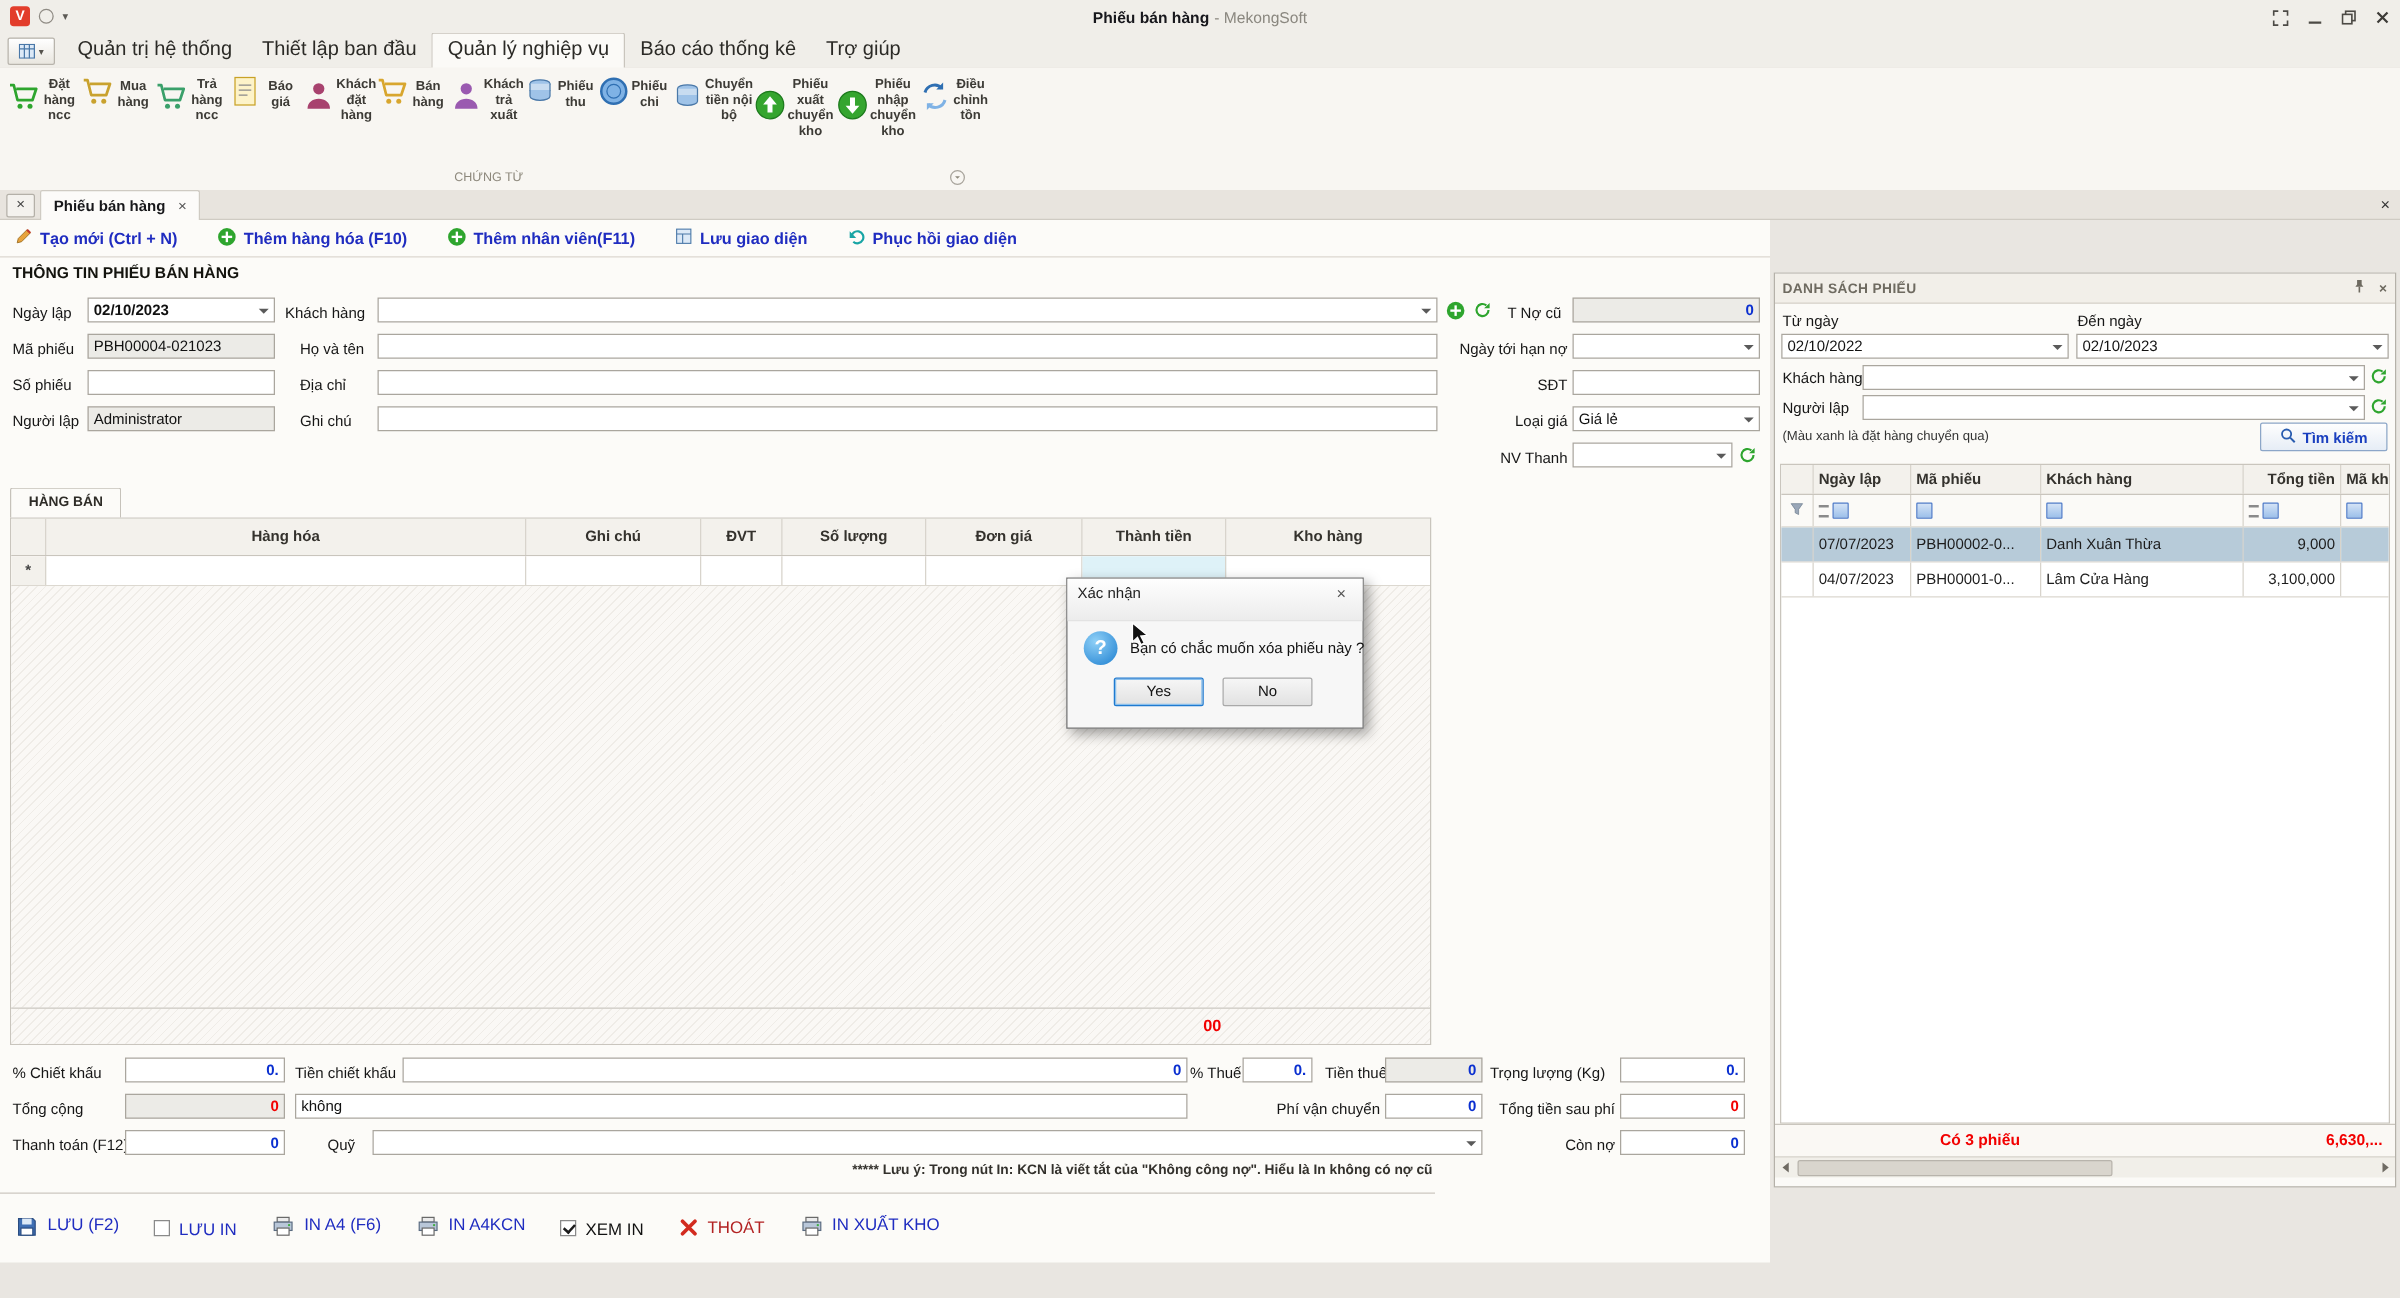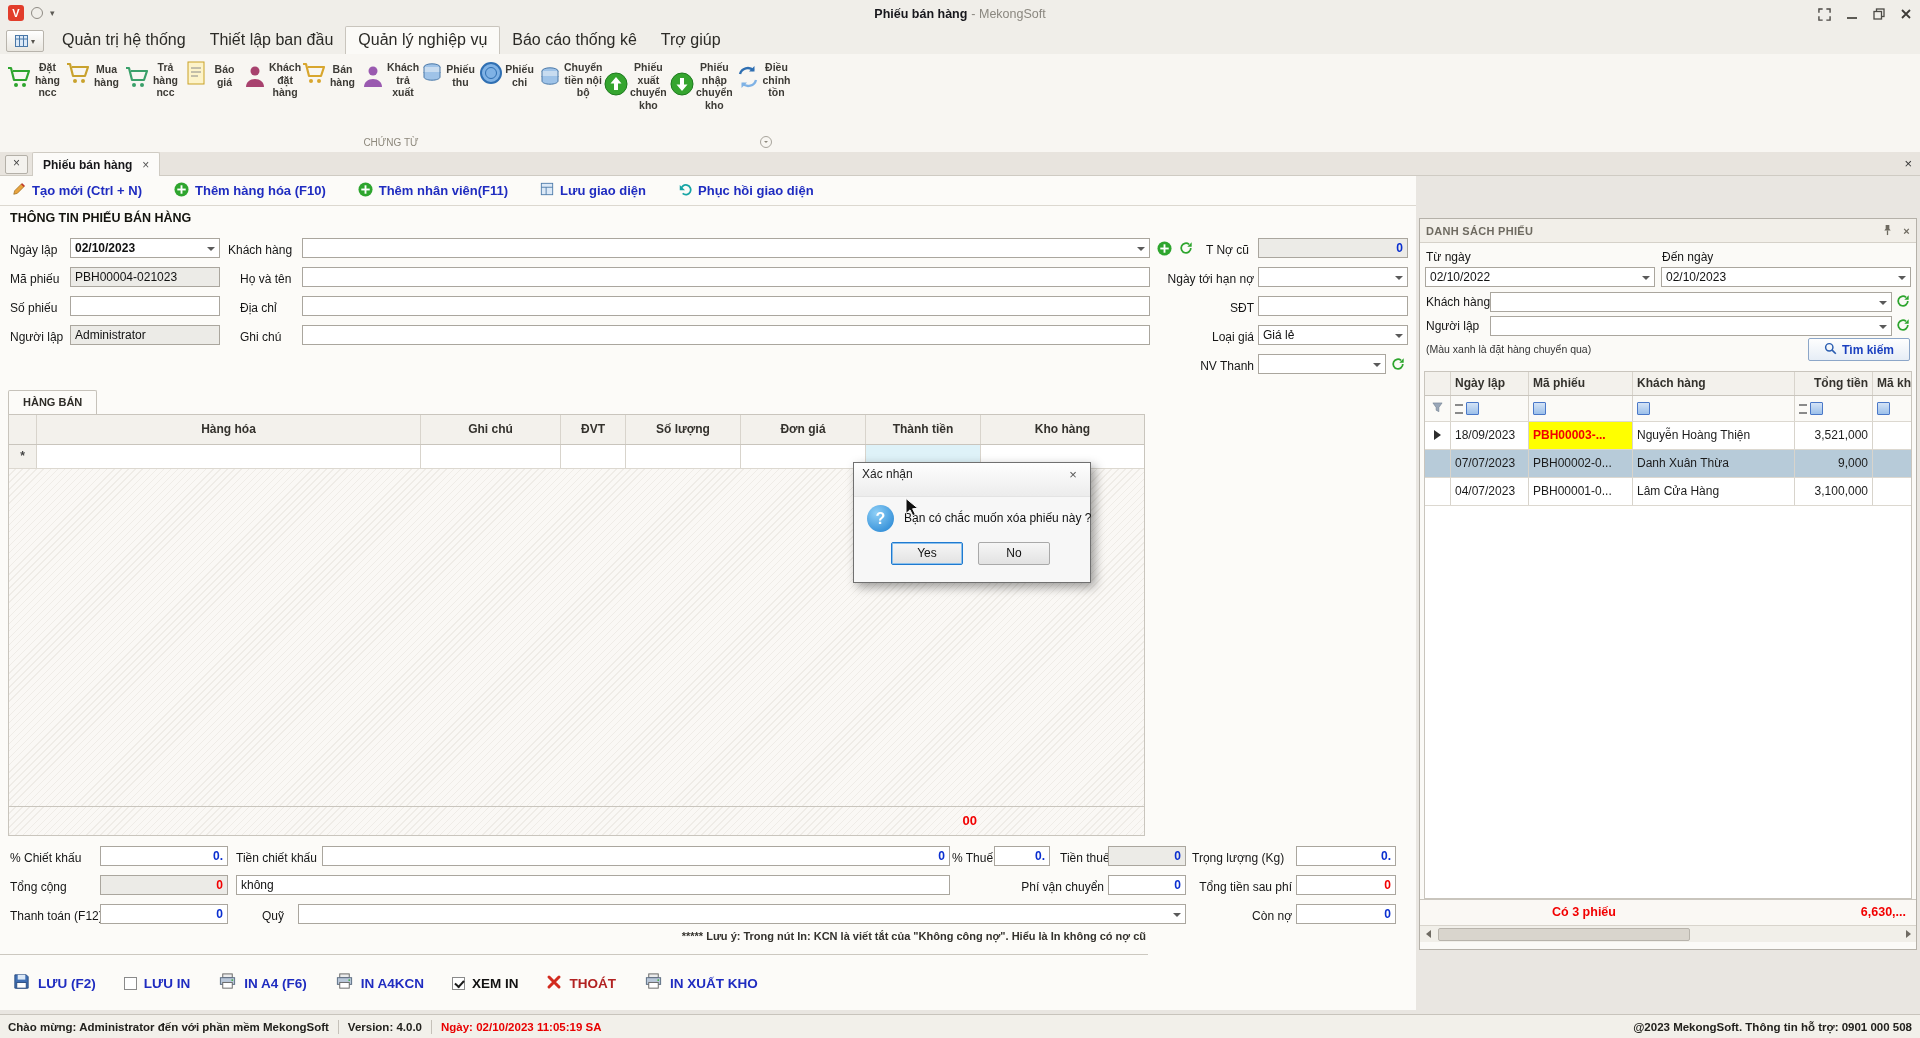--- a/index.html
+++ b/index.html
@@ -73,21 +73,21 @@
   .cell-hl{background:#def2f8}
   .mg-hatch{height:337px;background:repeating-linear-gradient(135deg,#faf8f5 0 4px,#efece7 4px 5px)}
   .mg-sum{height:28px;border-top:1px solid #c9c5bd;background:repeating-linear-gradient(135deg,#faf8f5 0 4px,#efece7 4px 5px);position:relative}
   .mg-sum .sumv{position:absolute;left:857px;width:111px;text-align:right;font-weight:700;color:#f20000;font-size:13px;line-height:28px}
 
   .note{position:absolute;left:500px;top:930px;width:646px;text-align:right;font-size:11px;font-weight:700;color:#33312c}
   .hsep{position:absolute;left:0;top:954px;width:1148px;height:1px;background:#ccc8c0}
 
   
   .footerbar{position:absolute;left:0;top:962px;width:1416px;height:42px;display:flex;align-items:center;gap:28px;padding-left:12px;box-sizing:border-box;background:#fcfbf8}
-  .fbtn{display:flex;align-items:center;gap:7px;font-weight:700;font-size:13.5px;color:#1f2cc0;white-space:nowrap}
+  .fbtn{display:flex;gap:7px;font-weight:400;font-size:13.5px;color:#1f2cc0;white-space:nowrap}
   .fbtn.dark{color:#111}
   .fbtn.redtxt{color:#b22222}
   .cb{width:13px;height:13px;border:1px solid #8a8a8a;background:#fff;display:inline-block;position:relative;box-sizing:border-box}
   .cb.checked::after{content:"";position:absolute;left:2px;top:2px;width:7px;height:4px;border-left:2px solid #1c1c1c;border-bottom:2px solid #1c1c1c;transform:rotate(-48deg)}
 
   
   .panel{position:absolute;left:1419px;top:218px;width:498px;height:732px;background:#fbfaf7;border:1px solid #b5b1a9;box-sizing:border-box}
   .phead{height:23px;background:#f2efe9;border-bottom:1px solid #d5d1c9;display:flex;align-items:center;padding:0 6px;font-size:11px;font-weight:700;color:#6e6a60;letter-spacing:.3px}
   .phead .pico{margin-left:auto;display:flex;gap:10px;align-items:center;color:#6e6a60}
   .plbl{position:absolute;font-size:12px;color:#161616;white-space:nowrap}
@@ -582,30 +582,20 @@
             <span class="f-ico"></span>
           </div>
         <div class="pgc p4">
             <span class="f-eq"></span>
             <span class="f-ico"></span>
           </div>
         <div class="pgc p5">
             <span class="f-ico"></span>
           </div>
       </div>
-      <div class="pg-row pg-data">
-        <div class="pgc p0">
-            <div class="rowptr"></div>
-          </div>
-        <div class="pgc p1">18/09/2023</div>
-        <div class="pgc p2 code-hl">PBH00003-...</div>
-        <div class="pgc p3">Nguyễn Hoàng Thiện</div>
-        <div class="pgc p4">3,521,000</div>
-        <div class="pgc p5"></div>
-      </div>
       <div class="pg-row pg-data sel">
         <div class="pgc p0"></div>
         <div class="pgc p1">07/07/2023</div>
         <div class="pgc p2">PBH00002-0...</div>
         <div class="pgc p3">Danh Xuân Thừa</div>
         <div class="pgc p4">9,000</div>
         <div class="pgc p5"></div>
       </div>
       <div class="pg-row pg-data">
         <div class="pgc p0"></div>
@@ -642,22 +632,14 @@
     <div class="dlg-btn focus" style="left:37px">Yes</div>
     <div class="dlg-btn" style="left:124px">No</div>
   </div>
 
   <div class="cursor">
     <svg width="20" height="20" viewBox="0 0 20 20">
         <path d="M3 1.5v15l4-3.6 2.8 5.8 2.6-1.3-2.8-5.6 5.3-.5z" fill="#111" stroke="#fff" stroke-width="1"></path>
       </svg>
   </div>
 
-  <div class="statusbar">
-    <span>Chào mừng: Administrator đến với phần mềm MekongSoft</span>
-    <span class="sb-sep"></span>
-    <span>Version: 4.0.0</span>
-    <span class="sb-sep"></span>
-    <span class="sb-date">Ngày: 02/10/2023 11:05:19 SA</span>
-    <span class="sb-right">@2023 MekongSoft. Thông tin hỗ trợ: 0901 000 508</span>
-  </div>
 
 </div>
 
 </body></html>

